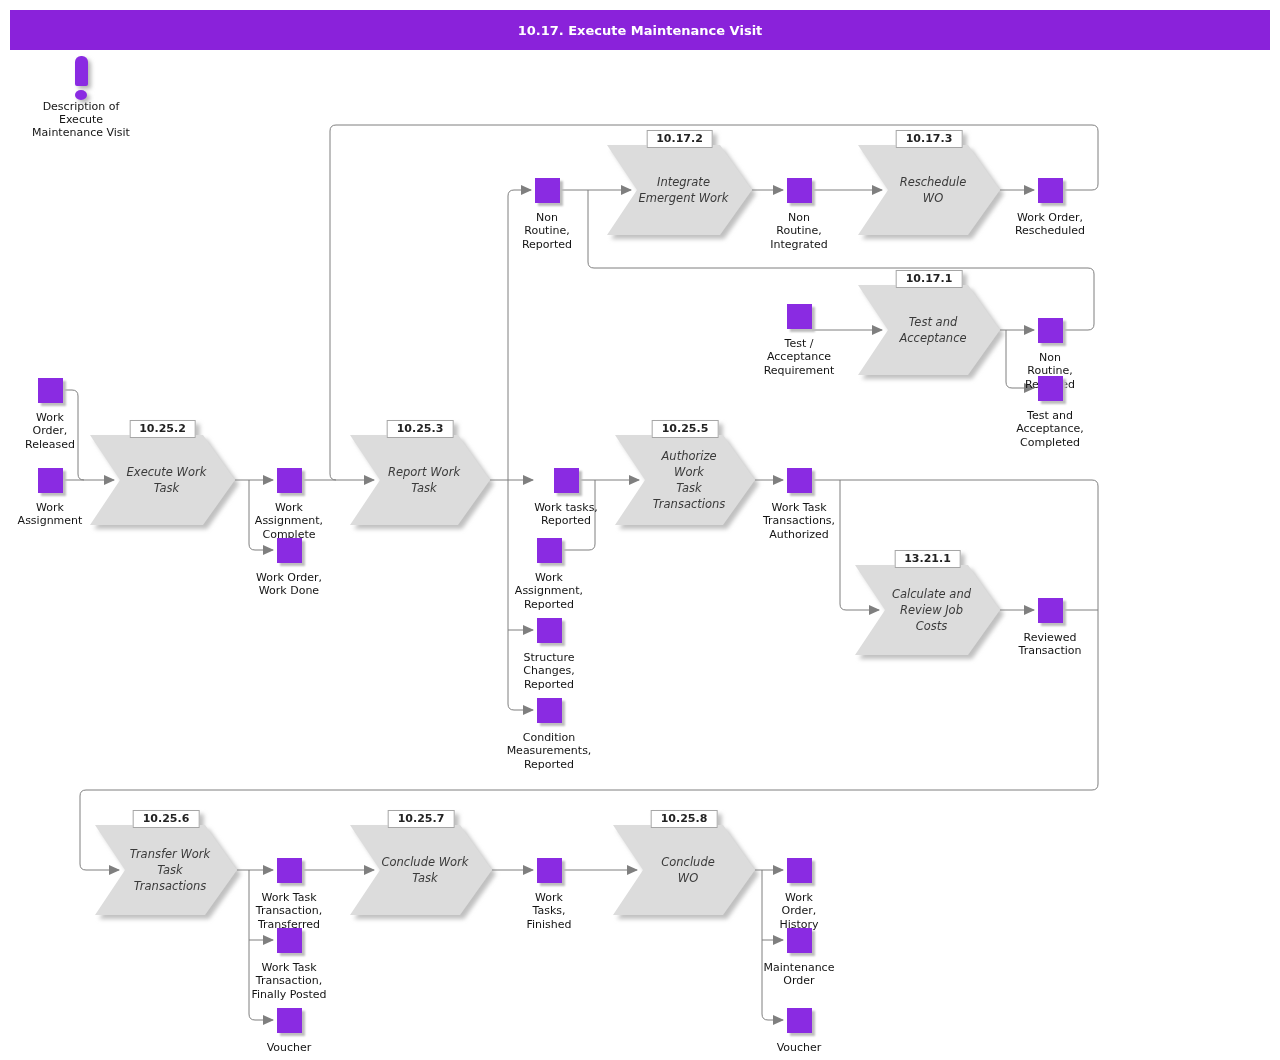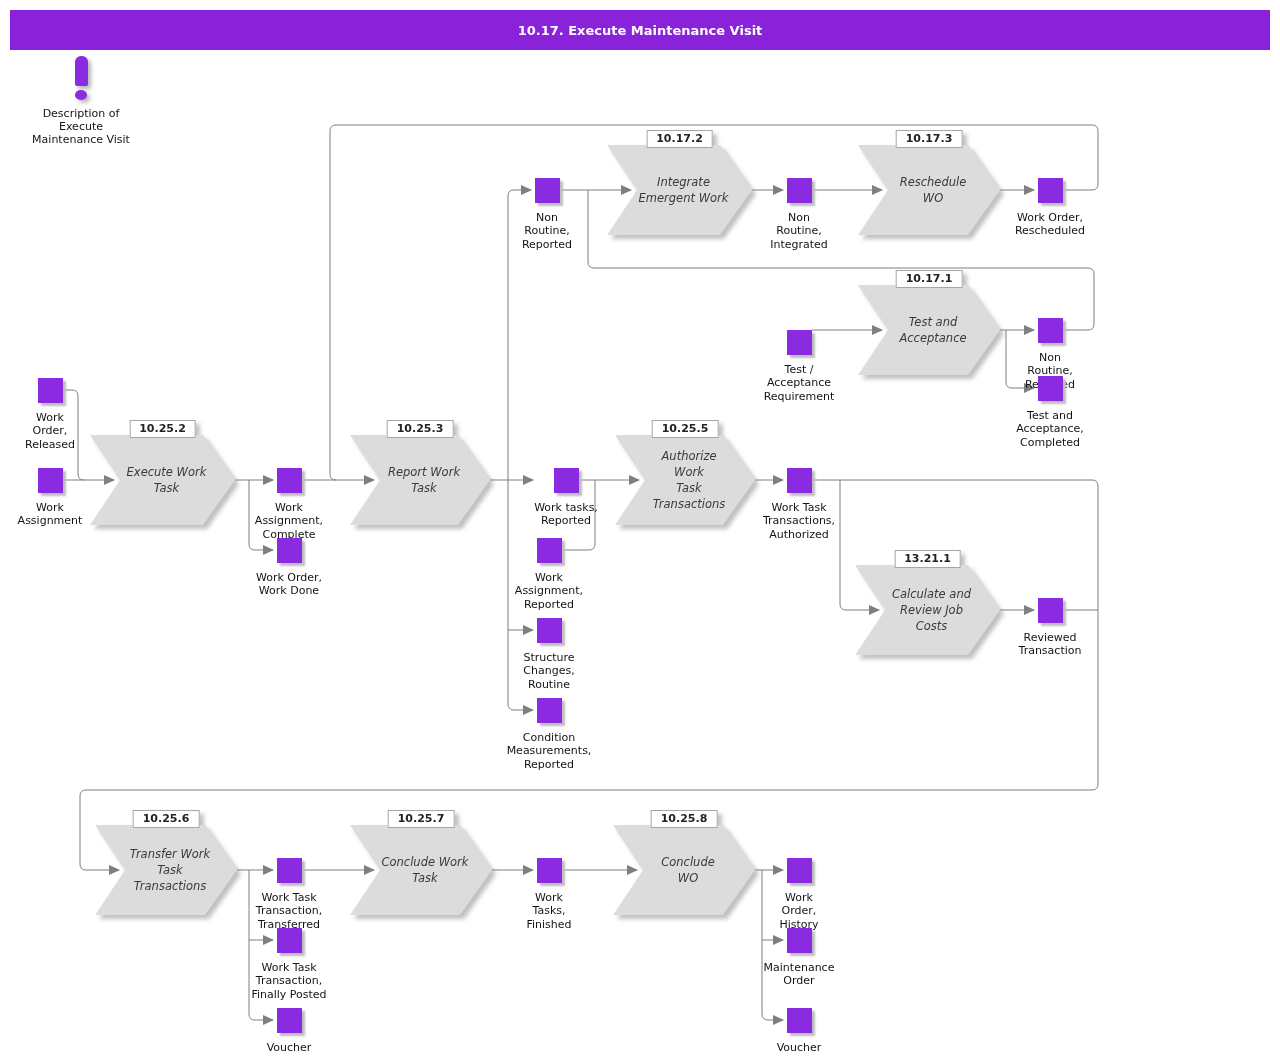--- a/index.html
+++ b/index.html
@@ -17,21 +17,21 @@
   .ref{position:absolute;left:50%;top:-15px;transform:translateX(-50%);
        background:#fff;border:1px solid #a6a6a6;border-radius:0;
        font-size:11px;font-weight:bold;color:#222;padding:1px 9px 2px 9px;white-space:nowrap;}
   .state{position:absolute;width:120px;z-index:3;text-align:center;}
   .sq{width:25px;height:25px;background:#8a2be2;margin:0 auto;box-shadow:3px 3px 2px #bdbdbd;}
   .state-label{margin-top:8px;font-size:11px;color:#141414;line-height:1.22;white-space:pre-line;}
   .note{position:absolute;left:20px;top:56px;width:122px;text-align:center;z-index:3;cursor:pointer;}
   .excl{filter:drop-shadow(3px 3px 2px rgba(150,150,150,0.7));}
   .excl-bar{width:13px;height:30px;background:#8a2be2;margin:0 auto;border-radius:6px 6px 2px 2px;}
   .excl-dot{width:12px;height:10px;background:#8a2be2;margin:4px auto 0 auto;border-radius:50%;}
-  .note-text{margin-top:7px;font-size:11px;color:#141414;line-height:1.2;white-space:pre-line;}
+  .note-text{font-size:11px;color:#141414;line-height:1.2;white-space:pre-line;}
 </style>
 </head>
 <body>
 
 <div class="canvas">
 
   <div class="titlebar">
     <span>10.17. Execute Maintenance Visit</span>
   </div>
 
@@ -177,21 +177,21 @@
     <div class="sq"></div>
     <div class="state-label">Non
 Routine,
 Integrated</div>
   </div>
   <div class="state" style="left:990px;top:178px;">
     <div class="sq"></div>
     <div class="state-label">Work Order,
 Rescheduled</div>
   </div>
-  <div class="state" style="left:739px;top:330px;">
+  <div class="state" style="left:739px;top:304px;">
     <div class="sq"></div>
     <div class="state-label">Test /
 Acceptance
 Requirement</div>
   </div>
   <div class="state" style="left:990px;top:318px;">
     <div class="sq"></div>
     <div class="state-label">Non
 Routine,
 Reported</div>
@@ -210,21 +210,21 @@
   <div class="state" style="left:489px;top:538px;">
     <div class="sq"></div>
     <div class="state-label">Work
 Assignment,
 Reported</div>
   </div>
   <div class="state" style="left:489px;top:618px;">
     <div class="sq"></div>
     <div class="state-label">Structure
 Changes,
-Routine</div>
+Reported</div>
   </div>
   <div class="state" style="left:489px;top:698px;">
     <div class="sq"></div>
     <div class="state-label">Condition
 Measurements,
 Reported</div>
   </div>
   <div class="state" style="left:739px;top:468px;">
     <div class="sq"></div>
     <div class="state-label">Work Task

